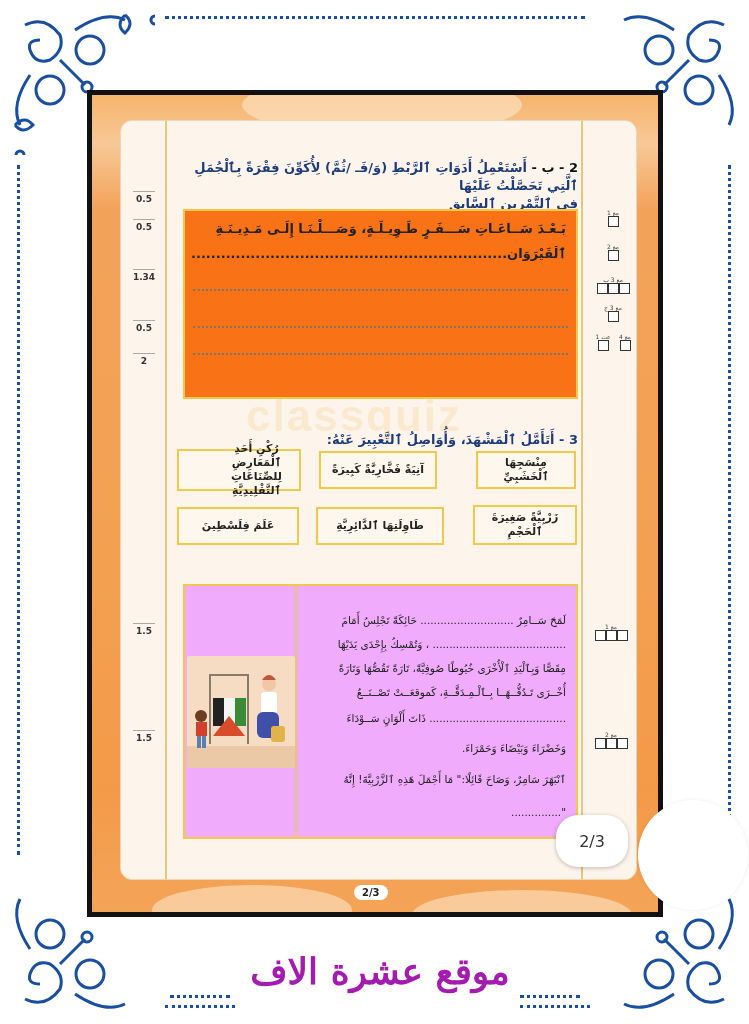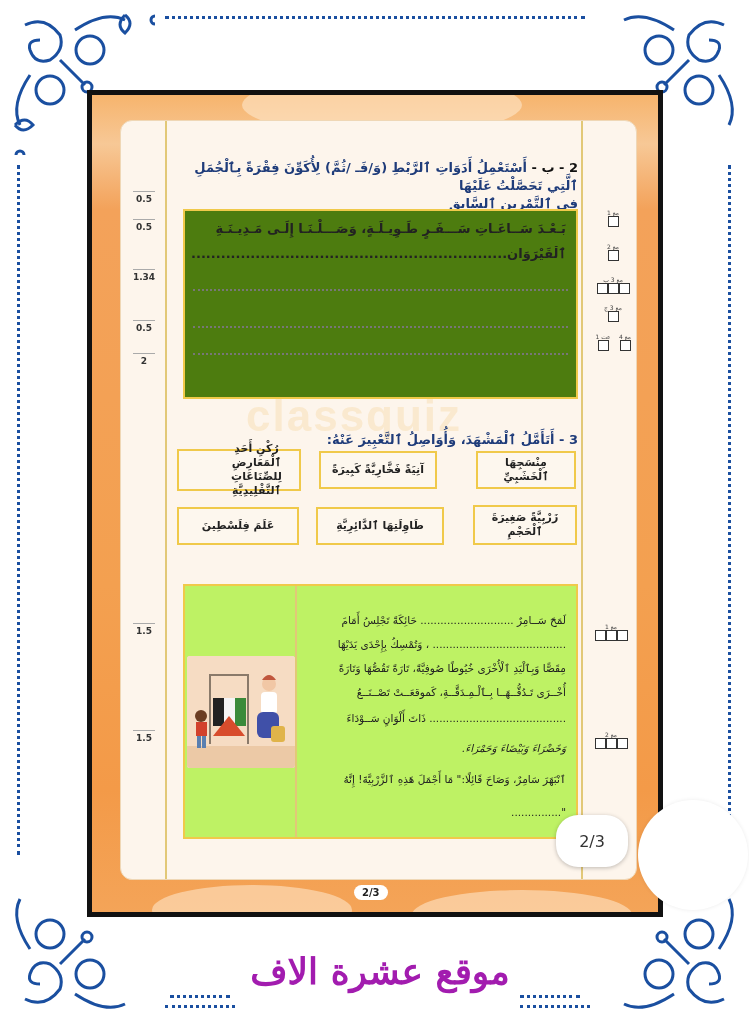--- a/index.html
+++ b/index.html
@@ -18,35 +18,35 @@
   .sheet-bg .cloud { position: absolute; background: rgba(255,235,210,0.55); border-radius: 50%; }
 
   .paper { position: absolute; left: 28px; top: 25px; width: 517px; height: 760px; background: #fdf5ec; border-radius: 12px; border: 1px solid #efd7b6; }
   .col-line { position: absolute; top: 0; bottom: 0; width: 2px; background: #e2c877; }
 
   .rtl { direction: rtl; unicode-bidi: embed; }
 
   .q-title { position: absolute; font-family: "DejaVu Sans", sans-serif; font-weight: bold; color: #1f3c7a; font-size: 13px; line-height: 18px; text-align: right; }
   .q-title .num { color: #111; }
 
-  .answer-box { position: absolute; border: 2px solid #f0c94a; background: #4d7c0f; }
+  .answer-box { position: absolute; border: 2px solid #f0c94a; background: #f97316; }
   .answer-box .line { position: absolute; left: 8px; right: 8px; height: 0; border-top: 2px dotted #777; }
   .answer-text { position: absolute; right: 10px; font-weight: bold; font-size: 13px; color: #222; text-align: right; direction: rtl; letter-spacing: 1px; }
 
   .score { position: absolute; font-size: 9px; font-weight: bold; color: #333; width: 30px; text-align: center; }
   .score::before { content: ""; position: absolute; left: 4px; right: 4px; top: -3px; border-top: 1px solid #aaa; }
 
   .crit { position: absolute; text-align: center; font-size: 6px; color: #444; }
   .crit .lbl { display: block; line-height: 7px; direction: rtl; }
   .crit .boxes { display: inline-flex; }
   .crit .box { width: 11px; height: 11px; border: 1px solid #333; background: #fff; }
 
   .word-box { position: absolute; border: 2px solid #f0c94a; background: #fdf7ee; display: flex; align-items: center; justify-content: center; text-align: center; direction: rtl; font-weight: bold; font-size: 11px; color: #222; line-height: 14px; padding: 2px 4px; }
 
-  .story-box { position: absolute; border: 2px solid #f0c94a; background: #bef264; }
+  .story-box { position: absolute; border: 2px solid #f0c94a; background: #f0abfc; }
   .story-line { position: absolute; right: 10px; left: 10px; font-size: 10.5px; color: #222; direction: rtl; text-align: justify; white-space: nowrap; }
 
   .illus { position: absolute; background: #f7e2cc; border-radius: 3px; overflow: hidden; }
 
   .page-chip { position: absolute; font-size: 16px; color: #333; background: #fff; border-radius: 22px; display: flex; align-items: center; justify-content: center; box-shadow: 0 1px 4px rgba(0,0,0,0.25); }
   .white-circle { position: absolute; background: #fff; border-radius: 50%; box-shadow: 0 0 4px rgba(0,0,0,0.08); }
   .mini-num { position: absolute; font-size: 10px; font-weight: bold; color: #222; background: #fff; border-radius: 10px; padding: 2px 8px; }
 
   .footer-brand { position: absolute; left: 240px; top: 950px; width: 280px; text-align: center; direction: rtl; font-family: "DejaVu Serif", serif; font-size: 36px; font-weight: bold; color: #a21caf; }
   .footer-dots { position: absolute; top: 995px; width: 60px; border-top: 3px dotted #1a4fa0; }
@@ -221,21 +221,21 @@
               <rect x="15" y="80" width="4" height="12" fill="#5a7fb0"></rect>
             </svg>
           </div>
           <div class="col-line" style="left:110px; top:0; bottom:0; width:2px;"></div>
 
           <div class="story-line" style="top:28px; left:120px;">لَمَحَ سَــامِرٌ ............................ حَائِكَةً تَجْلِسُ أَمَامَ</div>
           <div class="story-line" style="top:52px; left:120px;">........................................ ، وَتُمْسِكُ بِإِحْدَى يَدَيْهَا</div>
           <div class="story-line" style="top:76px; left:120px;">مِقَصًّا وَبِٱلْيَدِ ٱلْأُخْرَى خُيُوطًا صُوفِيَّةً، تَارَةً تَقُصُّهَا وَتَارَةً</div>
           <div class="story-line" style="top:100px; left:120px;">أُخْــرَى تَـدُقُّــهَــا بِـٱلْـمِـدَقَّــةِ، كَموقعَــتْ تَصْــنَــعُ</div>
           <div class="story-line" style="top:126px; left:120px;">......................................... ذَاتَ أَلْوَانٍ سَــوْدَاءَ</div>
-          <div class="story-line" style="top:156px; left:120px;font-style:italic;">وَخَضْرَاءَ وَبَيْضَاءَ وَحَمْرَاءَ.</div>
+          <div class="story-line" style="top:156px; left:120px;">وَخَضْرَاءَ وَبَيْضَاءَ وَحَمْرَاءَ.</div>
           <div class="story-line" style="top:187px; left:120px;">ٱنْبَهَرَ سَامِرٌ، وَصَاحَ قَائِلًا:" مَا أَجْمَلَ هَذِهِ ٱلزَّرْبِيَّةَ! إِنَّهُ</div>
           <div class="story-line" style="top:220px; left:120px;">"...............</div>
         </div>
 
         <div class="score" style="left:8px; top:505px;">1.5</div>
         <div class="score" style="left:8px; top:612px;">1.5</div>
 
         <div class="crit" style="left:470px; top:502px; width:40px;">
           <span class="lbl">مع 1</span>
           <span class="boxes">

